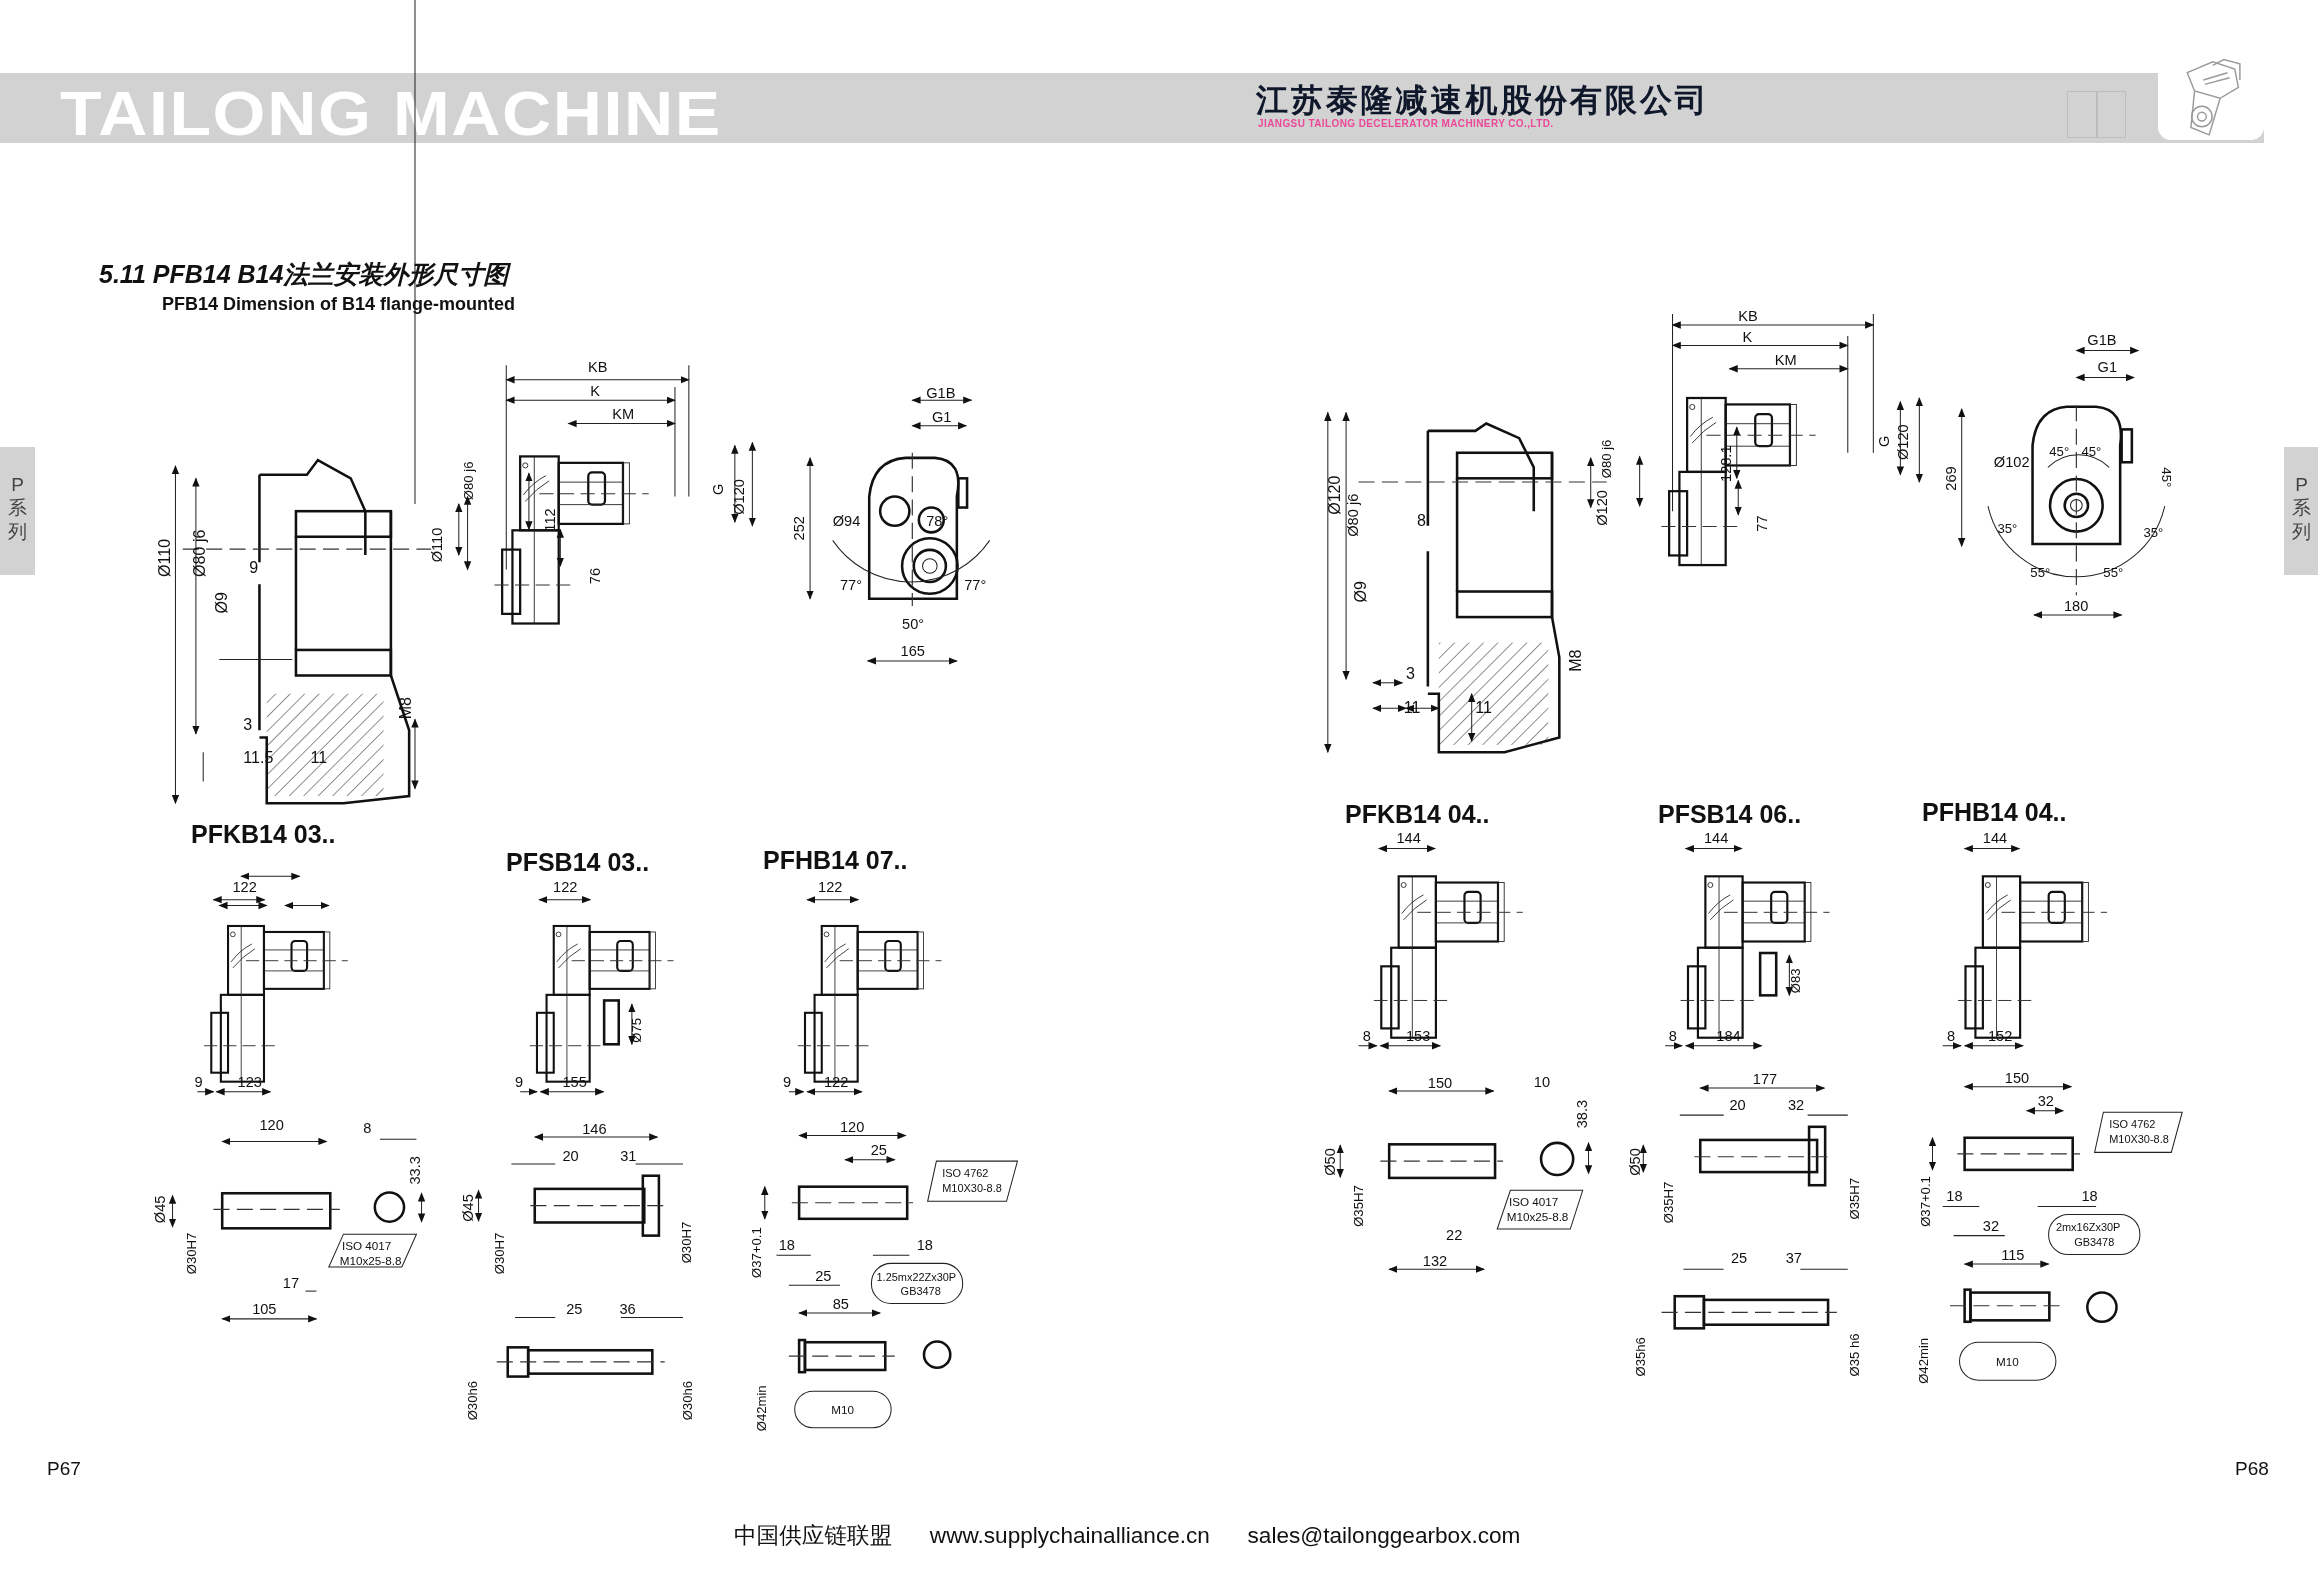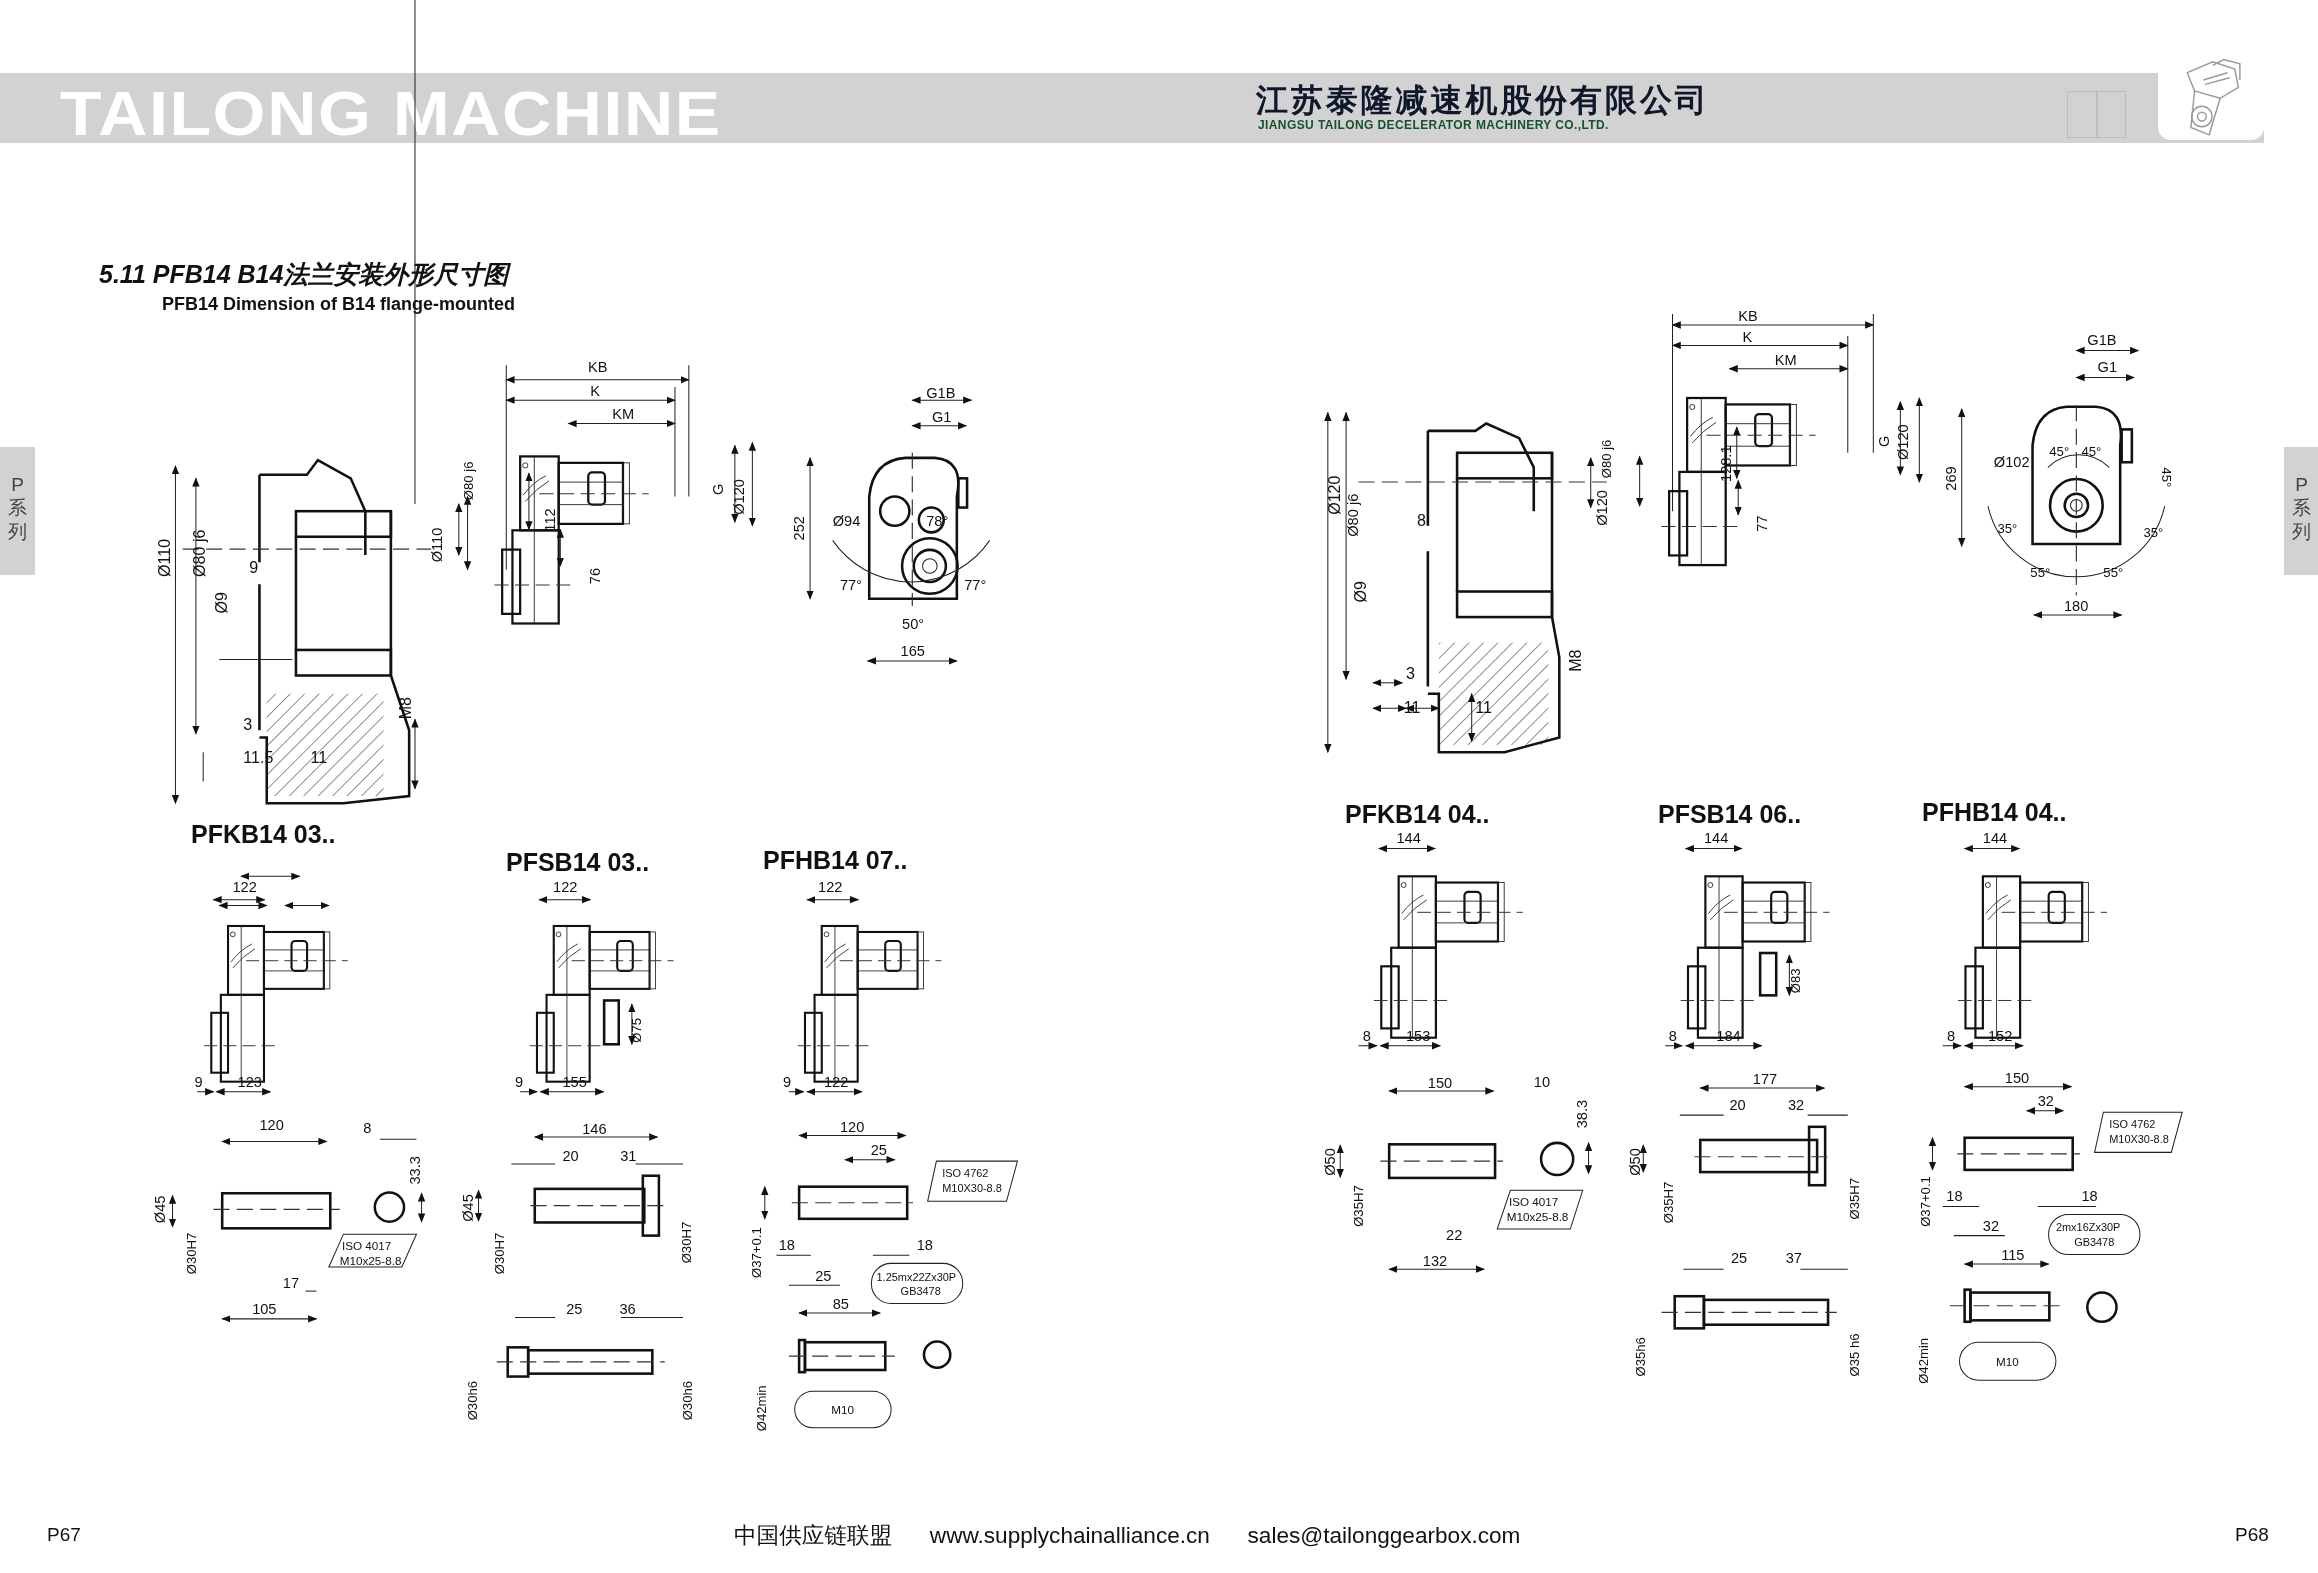--- a/index.html
+++ b/index.html
@@ -1,30 +1,30 @@
 <!DOCTYPE html>
 <html style="font-size:11.7px"><head>
 <meta charset="utf-8">
 <style>
   html,body{margin:0;padding:0;background:#fff;}
   body{width:2319px;height:1573px;position:relative;overflow:hidden;font-family:"Liberation Sans",sans-serif;color:#111;}
   .banner{position:absolute;left:0;top:73px;width:2264px;height:70px;background:#d2d2d2;}
   .brand{position:absolute;left:60px;top:77px;font-family:"Liberation Sans",sans-serif;font-weight:bold;font-size:63px;color:#fff;letter-spacing:1.5px;transform:scaleX(1.08);transform-origin:left top;}
   .cn-company{position:absolute;left:1256px;top:79px;font-size:32px;font-weight:bold;color:#0f172a;letter-spacing:2.9px;}
-  .en-company{position:absolute;left:1258px;top:118px;font-size:12px;font-weight:bold;color:#14532d;letter-spacing:0.4px;}
+  .en-company{position:absolute;left:1258px;top:118px;font-size:10px;font-weight:bold;color:#ec4899;letter-spacing:0.4px;}
   .book-icon{position:absolute;left:2067px;top:91px;width:57px;width:57px;height:45px;border:1.5px solid #bdbdbd;}
   .book-icon:after{content:"";position:absolute;left:28px;top:0;width:1.5px;height:45px;background:#bdbdbd;}
   .logo-box{position:absolute;left:2158px;top:58px;width:106px;height:82px;background:#fff;border-radius:0 0 13px 13px;}
   .side-tab{position:absolute;top:447px;width:35px;height:128px;background:#d2d2d2;font-size:19px;color:#444;text-align:center;line-height:23.4px;padding-top:26px;box-sizing:border-box;}
   .side-tab.left{left:0;}
   .side-tab.right{left:2284px;}
   .sec-title{position:absolute;left:99px;top:258px;font-size:25px;font-weight:bold;font-style:italic;}
   .sec-sub{position:absolute;left:162px;top:294px;font-size:18px;font-weight:bold;}
   .model{position:absolute;font-size:25px;font-weight:bold;margin-top:6px;}
-  .page-num{position:absolute;top:1524px;font-size:19px;}
+  .page-num{position:absolute;top:1458px;font-size:19px;}
   .footer{position:absolute;top:1520px;left:734px;font-size:22.6px;white-space:pre;}
   svg.draw{position:absolute;left:0;top:0;}
   svg.draw text{font-family:"Liberation Sans",sans-serif;fill:#111;}
   .ln{stroke:#222;stroke-width:1.4;fill:none;}
   .thk{stroke:#111;stroke-width:3.5;fill:none;}
   .dsh{stroke:#333;stroke-width:1.6;stroke-dasharray:22 10;fill:none;}
 </style>
 </head>
 <body>
 

